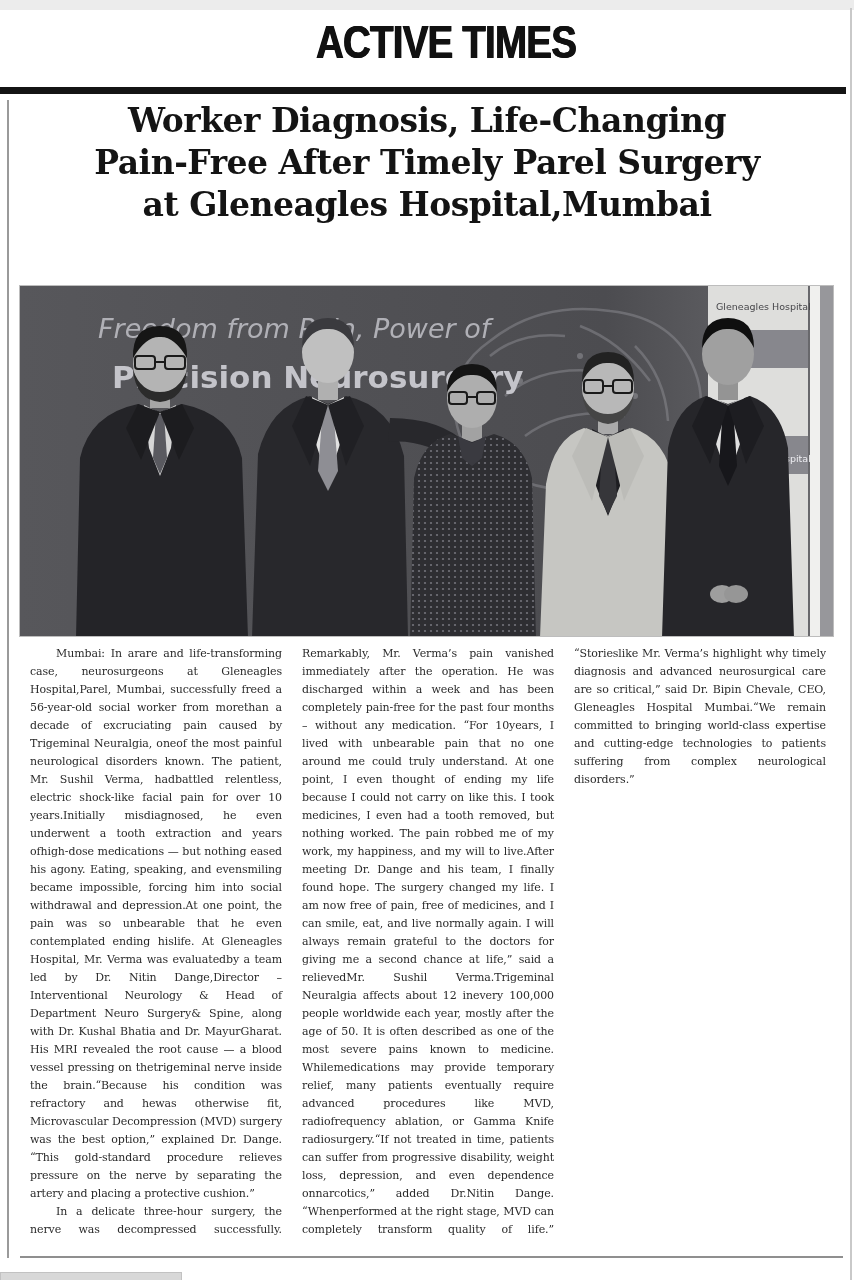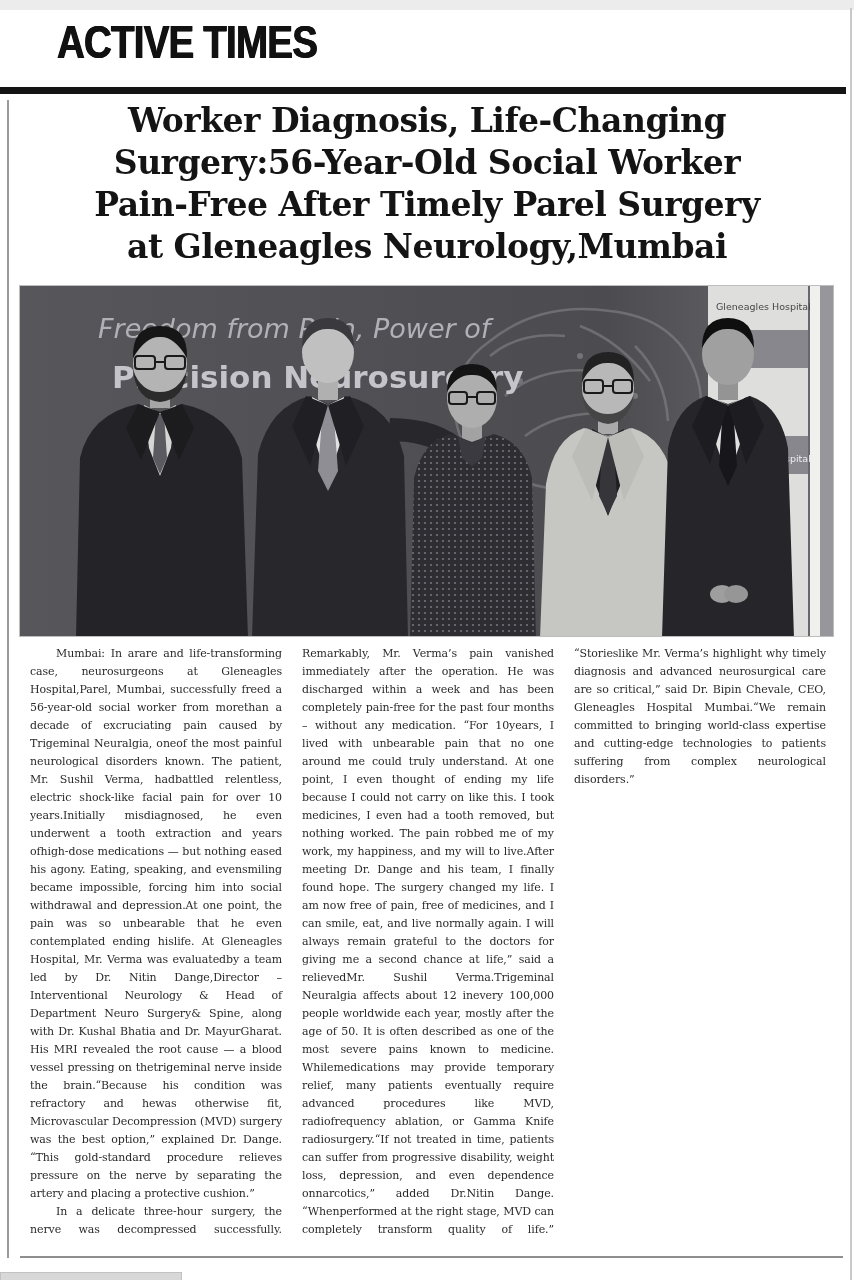--- a/index.html
+++ b/index.html
@@ -4,21 +4,21 @@
 <style>
   html,body{margin:0;padding:0;}
   body{
     width:854px;height:1280px;background:#ffffff;position:relative;
     font-family:"DejaVu Serif", serif;color:#222;overflow:hidden;
   }
   .top-strip{position:absolute;top:0;left:0;width:854px;height:10px;background:#ececec;border-bottom:4px solid #fff;}
   .left-edge-line{position:absolute;top:100px;left:7px;width:2px;height:1158px;background:#9a9a9a;}
   .right-edge-line{position:absolute;top:8px;right:2px;width:2px;height:1272px;background:#c9c9c9;}
 
-  .masthead{position:absolute;top:18px;left:0;width:846px;text-align:left;padding-right:10px;box-sizing:border-box;}
+  .masthead{position:absolute;top:18px;left:0;width:846px;text-align:center;padding-right:10px;box-sizing:border-box;}
   .masthead-title{
     display:inline-block;font-family:"Liberation Sans", sans-serif;font-weight:700;
     font-size:47px;letter-spacing:-1px;color:#111;
     transform:scaleX(0.82);transform-origin:right center;
     text-shadow:0.6px 0 0 #111, -0.6px 0 0 #111;
     line-height:1;
   }
   .header-rule{position:absolute;top:87px;left:0;width:846px;height:7px;background:#141414;}
 
   .headline{
@@ -48,23 +48,22 @@
 <div class="right-edge-line"></div>
 
 <div class="masthead">
   <span class="masthead-title">ACTIVE TIMES</span>
 </div>
 
 <div class="header-rule"></div>
 
 <h1 class="headline" style="margin:0;">
   <div class="hl-line">Worker Diagnosis, Life-Changing</div>
-  <div class="hl-line">Surgery:56-Year-Old Social Worker</div>
   <div class="hl-line">Pain-Free After Timely Parel Surgery</div>
-  <div class="hl-line">at Gleneagles Neurology,Mumbai</div>
+  <div class="hl-line">at Gleneagles Hospital,Mumbai</div>
 </h1>
 
 <div class="press-photo">
 <svg width="813" height="350" viewBox="0 0 813 350" xmlns="http://www.w3.org/2000/svg">
   <defs>
     <pattern id="dots" width="6" height="6" patternUnits="userSpaceOnUse">
       <rect width="6" height="6" fill="#2e2e32"></rect>
       <circle cx="3" cy="3" r="1.1" fill="#72727a"></circle>
     </pattern>
     <linearGradient id="bgGrad" x1="0" y1="0" x2="1" y2="0">

